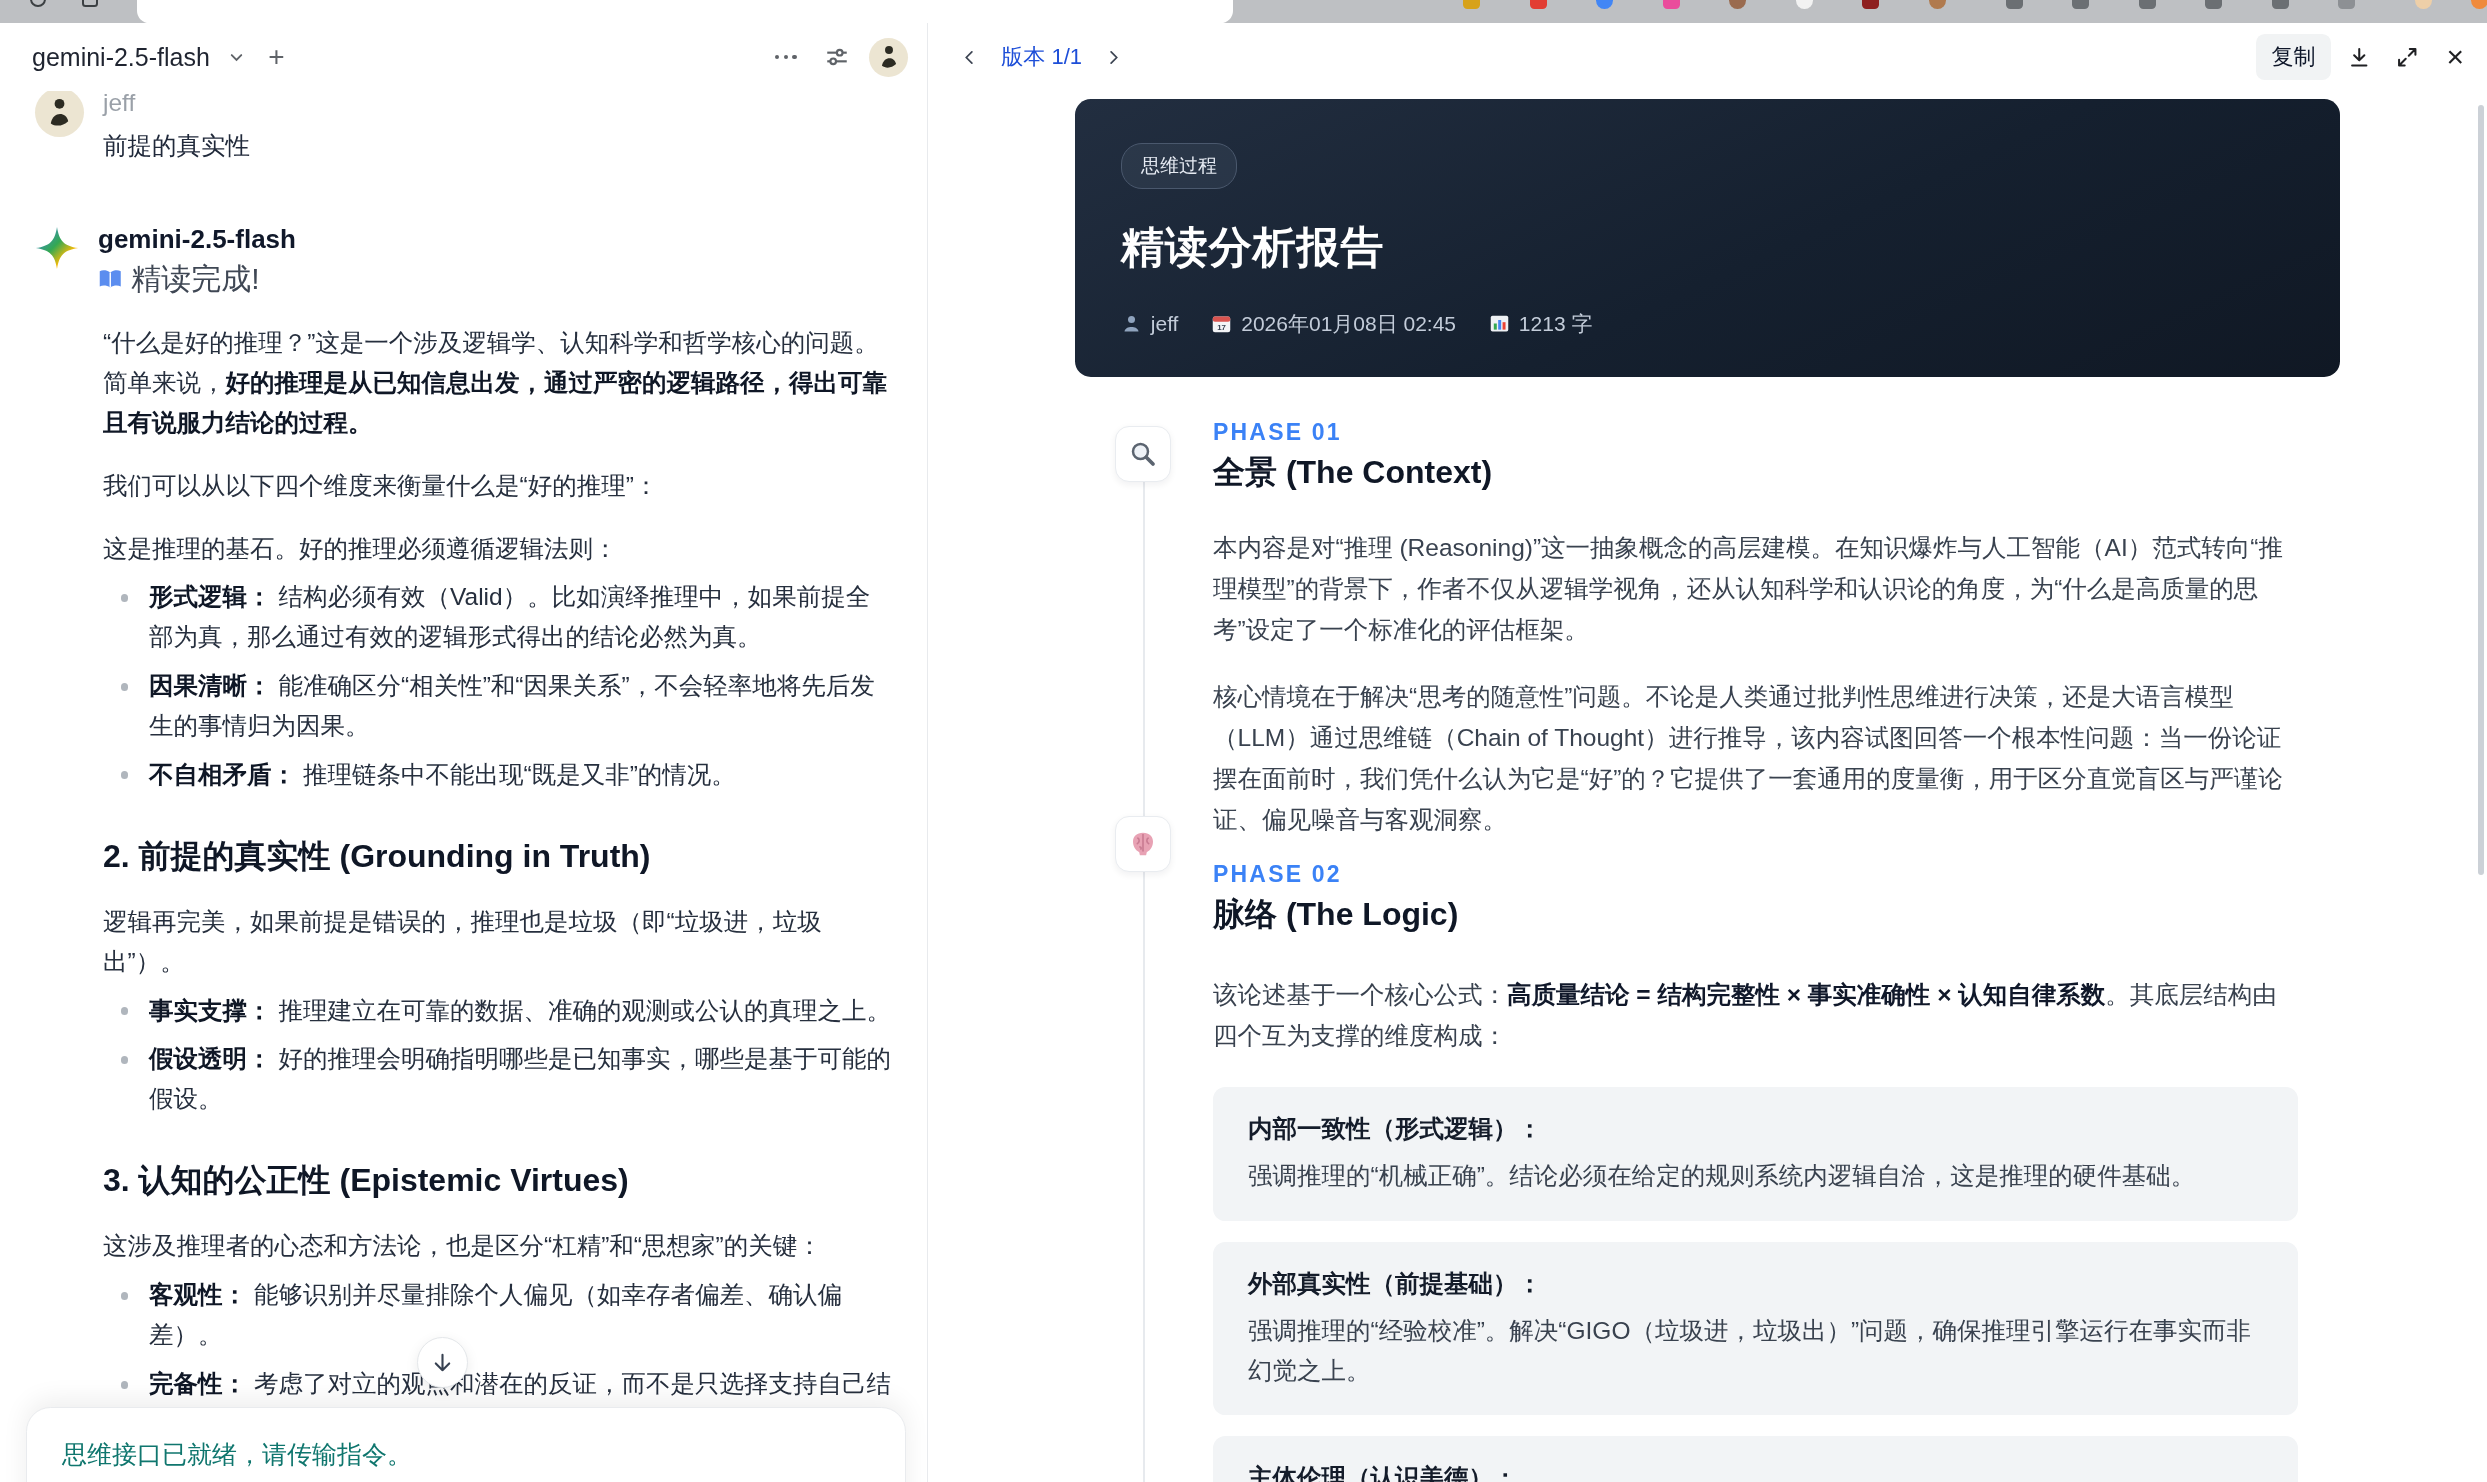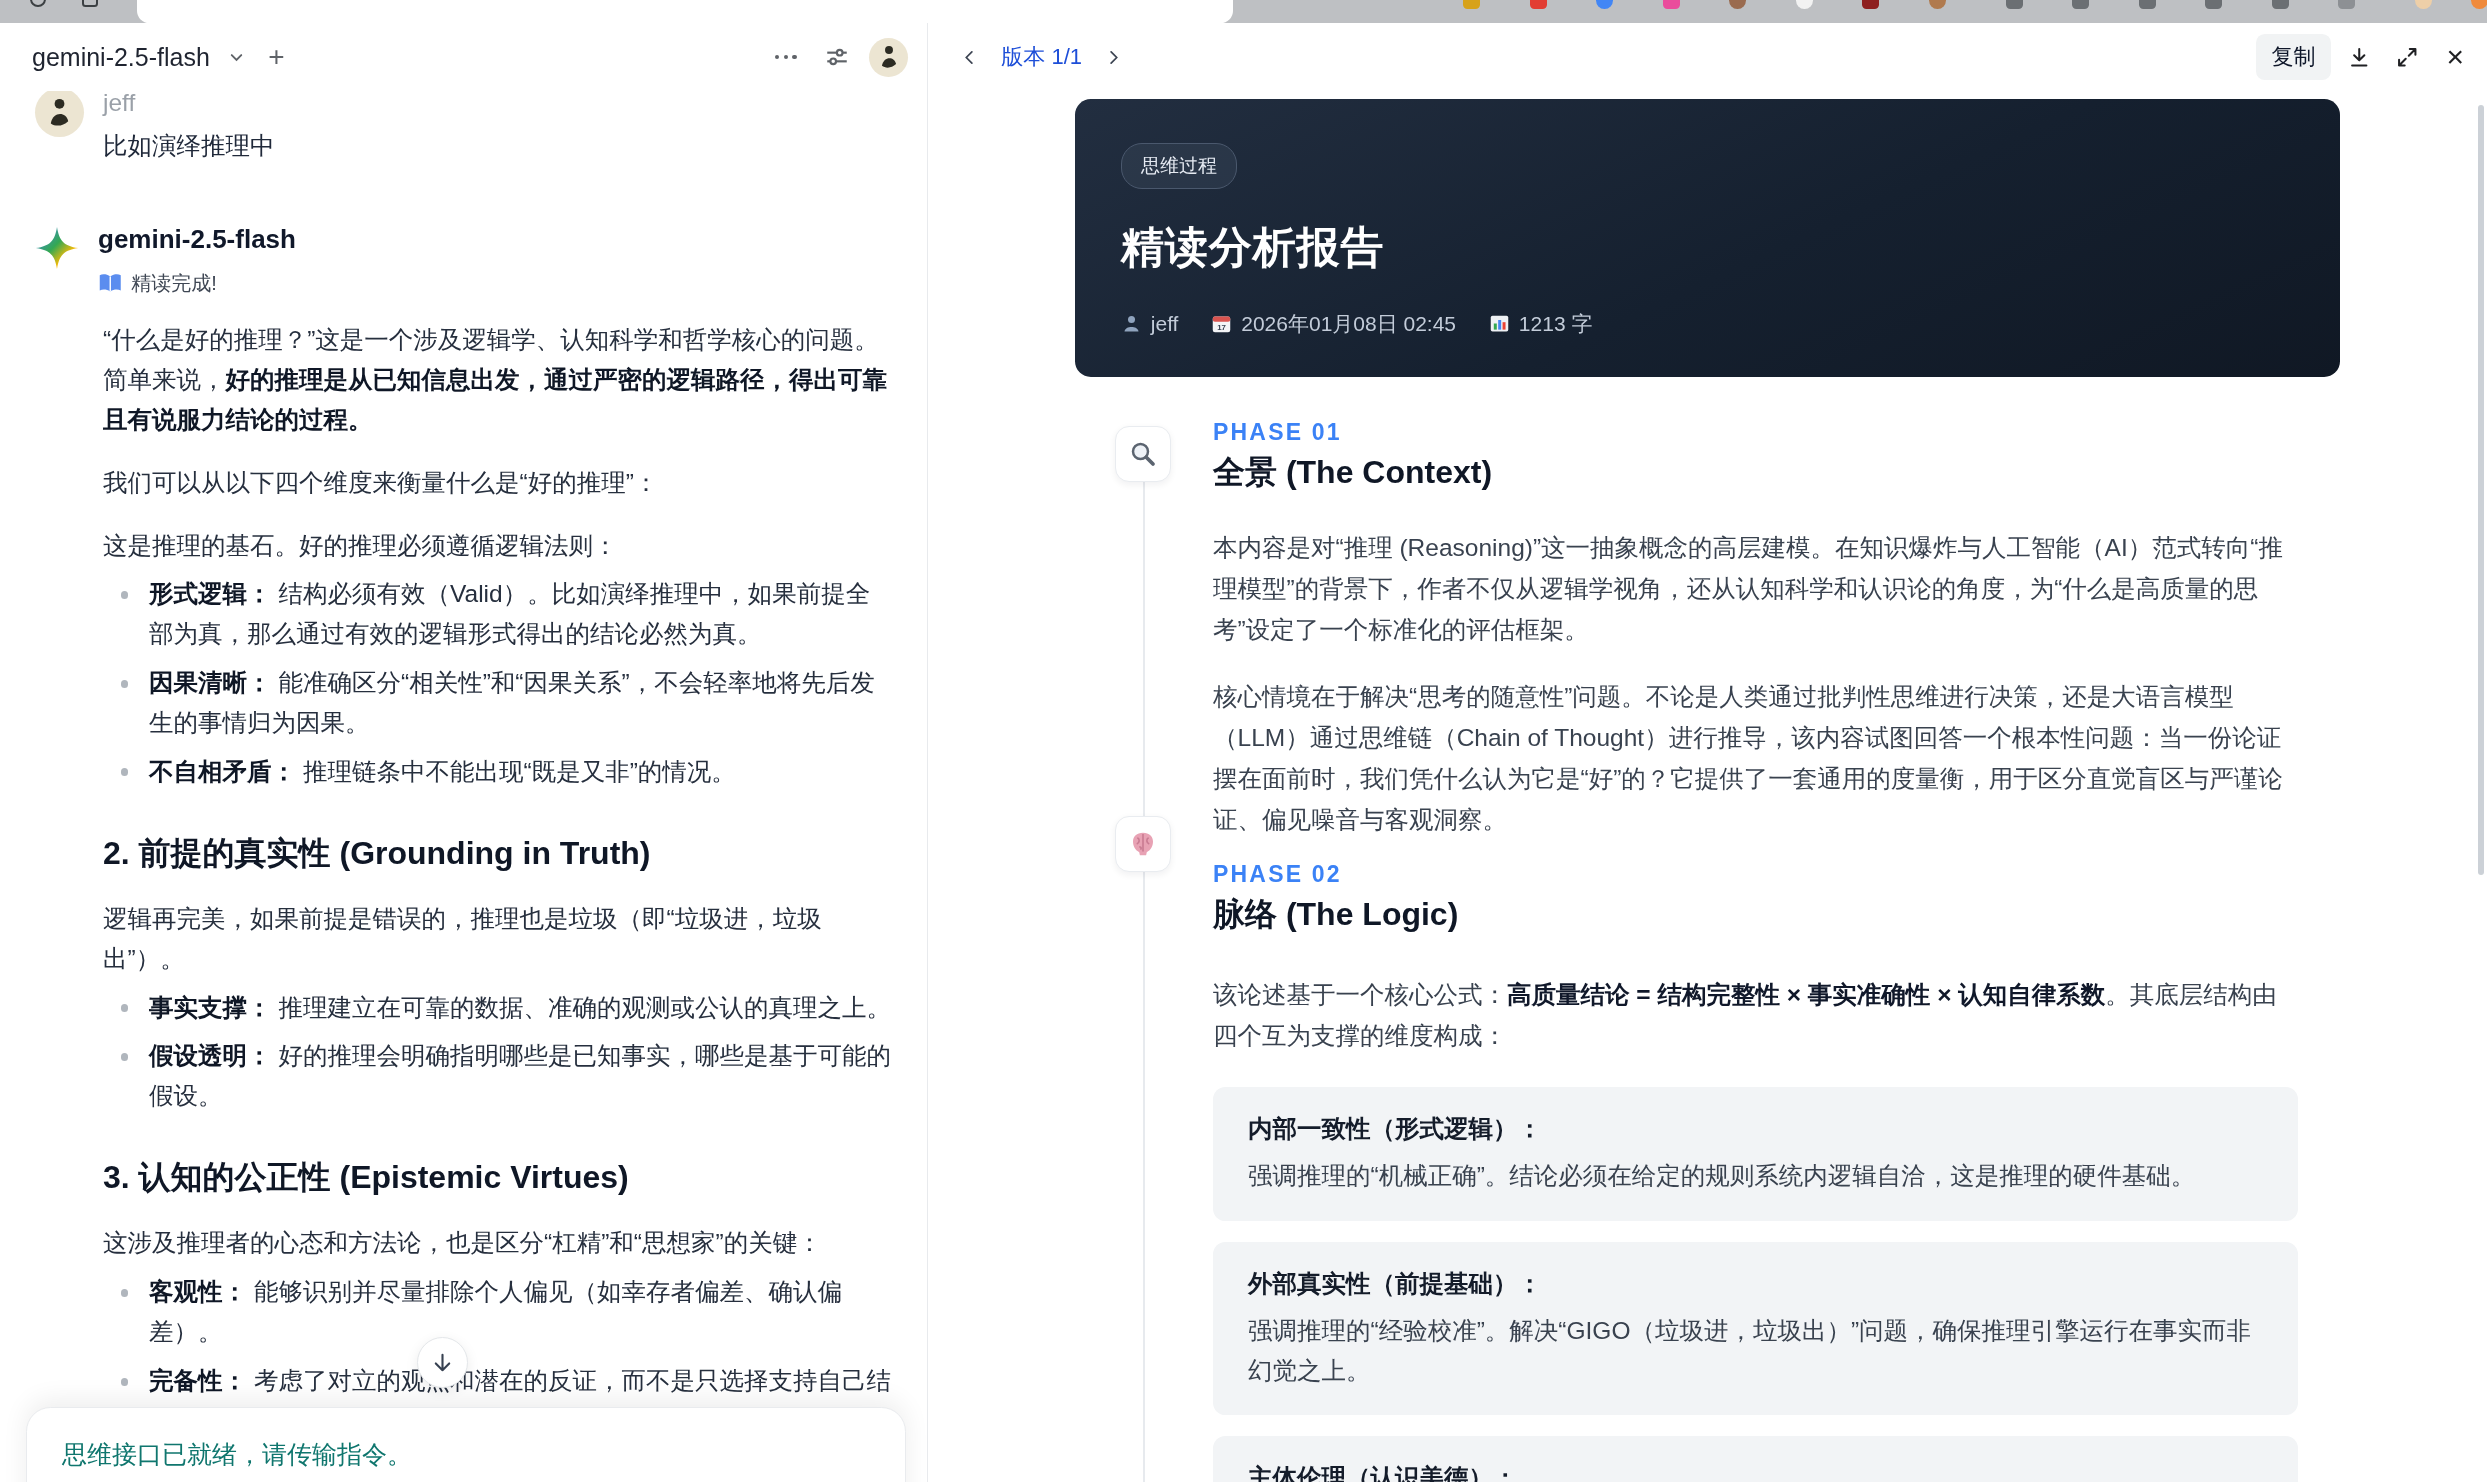--- a/index.html
+++ b/index.html
@@ -33,21 +33,21 @@
   
   .chat { position:absolute; top:61px; left:35px; width:858px; bottom:0; }
   .msg-row { display:flex; gap:19px; }
   .user-row { margin-top:3.5px; }
   .u-avatar { width:49px; height:49px; }
   .u-name { font-size:24.5px; color:#9aa0a8; line-height:30px; }
   .u-text { font-size:24.5px; color:#20293a; margin-top:10.5px; line-height:35px; }
   .ai-block { margin-top:61px; }
   .gem-logo { width:44px; height:44px; flex:0 0 auto; margin-top:1.8px; }
   .ai-name { font-size:26px; font-weight:bold; color:#10182a; line-height:31.5px; }
-  .ai-status { display:flex; align-items:center; gap:8.8px; margin-top:14px; font-size:20px; color:#3f4754; }
+  .ai-status { display:flex; align-items:center; gap:8.8px; margin-top:3px; font-size:30px; color:#3f4754; }
   .markdown { margin-left:68px; width:789px; margin-top:5.3px; }
   .markdown p { font-size:24.5px; line-height:40px; color:#262f3e; margin-top:23px; }
   .markdown strong, .markdown b { color:#0f1726; }
   .markdown h3 { font-size:32px; color:#0f1726; margin:40px 0 12.3px; }
   .markdown ul { list-style:none; margin:5.3px 0 1.8px; }
   .markdown li { position:relative; padding-left:46px; margin:8.8px 0; font-size:24.5px; line-height:40px; color:#262f3e; }
   .markdown li::before { content:""; position:absolute; left:17.5px; top:16.6px; width:7.9px; height:7.9px; border-radius:50%; background:#b0b6bd; }
   .markdown li span { margin-left:7px; }
   
   .scroll-btn { position:absolute; left:417px; top:1314px; width:51px; height:51px; border-radius:50%;
@@ -156,21 +156,21 @@
 
       <div class="msg-row user-row">
         <span class="avatar u-avatar">
           <svg width="37" height="37" viewBox="0 0 34 34">
               <circle cx="17" cy="9" r="4.5" fill="#2c2b22"></circle>
               <path d="M9 27 C11 16 23 16 25 25 C20 30 13 30 9 27 Z" fill="#2c2b22"></path>
             </svg>
         </span>
         <div>
           <div class="u-name">jeff</div>
-          <div class="u-text">比如演绎推理中</div>
+          <div class="u-text">前提的真实性</div>
         </div>
       </div>
 
       <div class="msg-row ai-block">
         <span class="gem-logo">
           <svg width="44" height="44" viewBox="0 0 100 100">
             <defs>
                 <linearGradient id="gstar" x1="0" y1="0" x2="1" y2="1">
               <stop offset="0%" stop-color="#4285F4"></stop>
                   <stop offset="45%" stop-color="#34A853"></stop>

